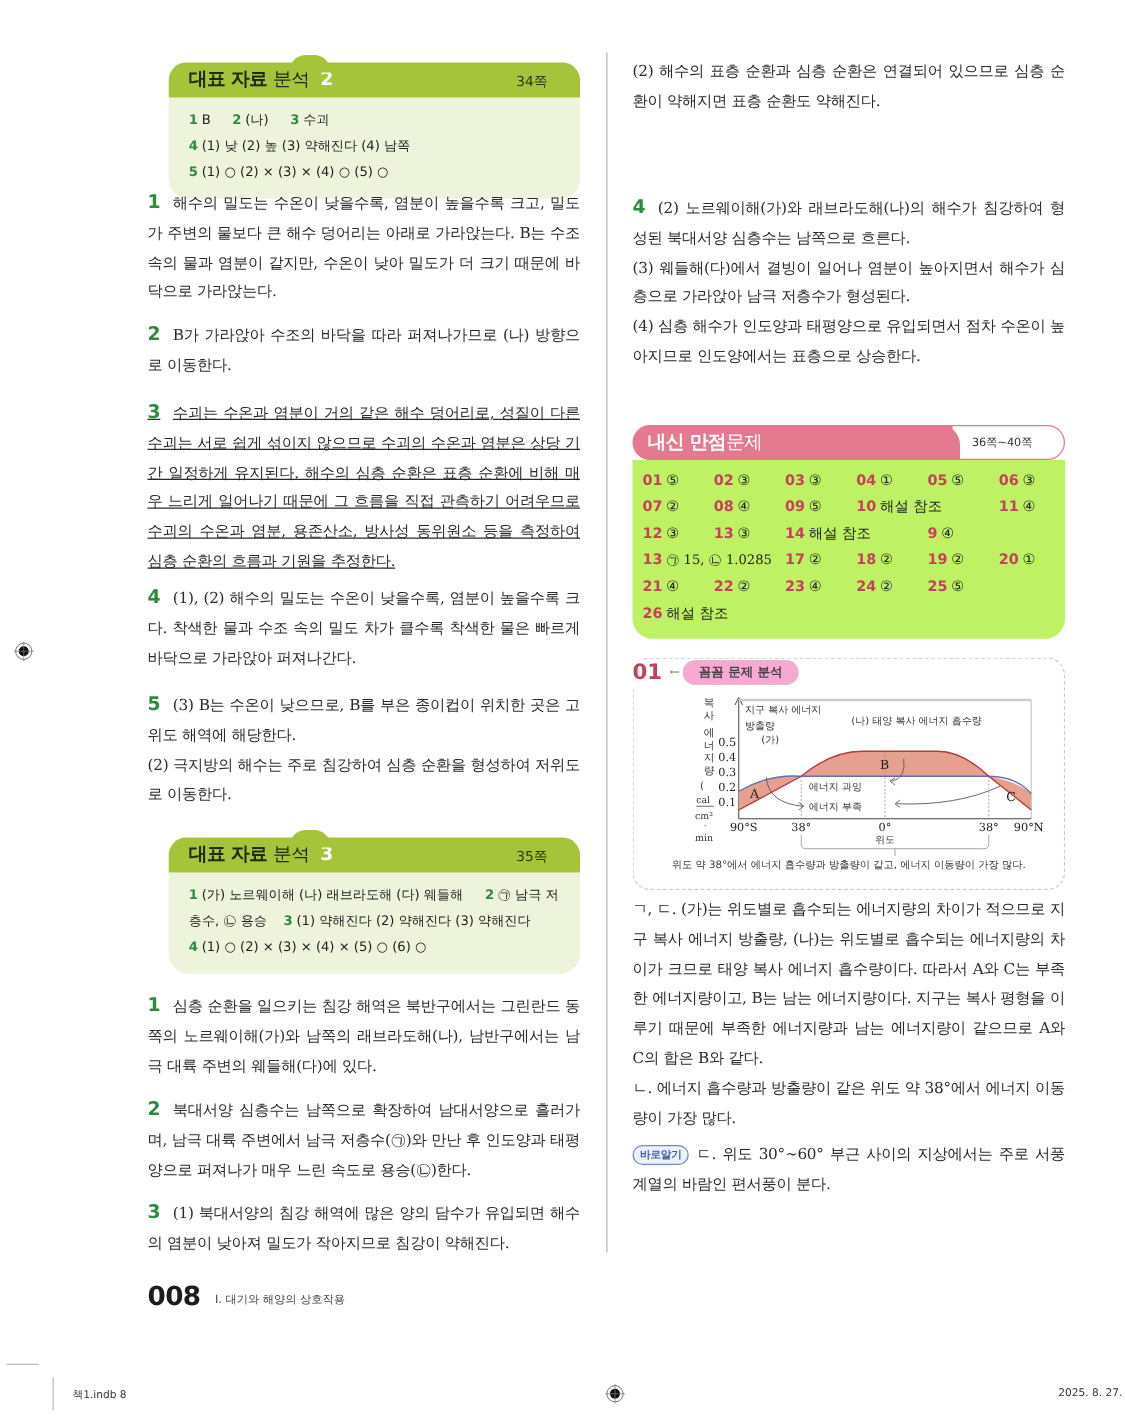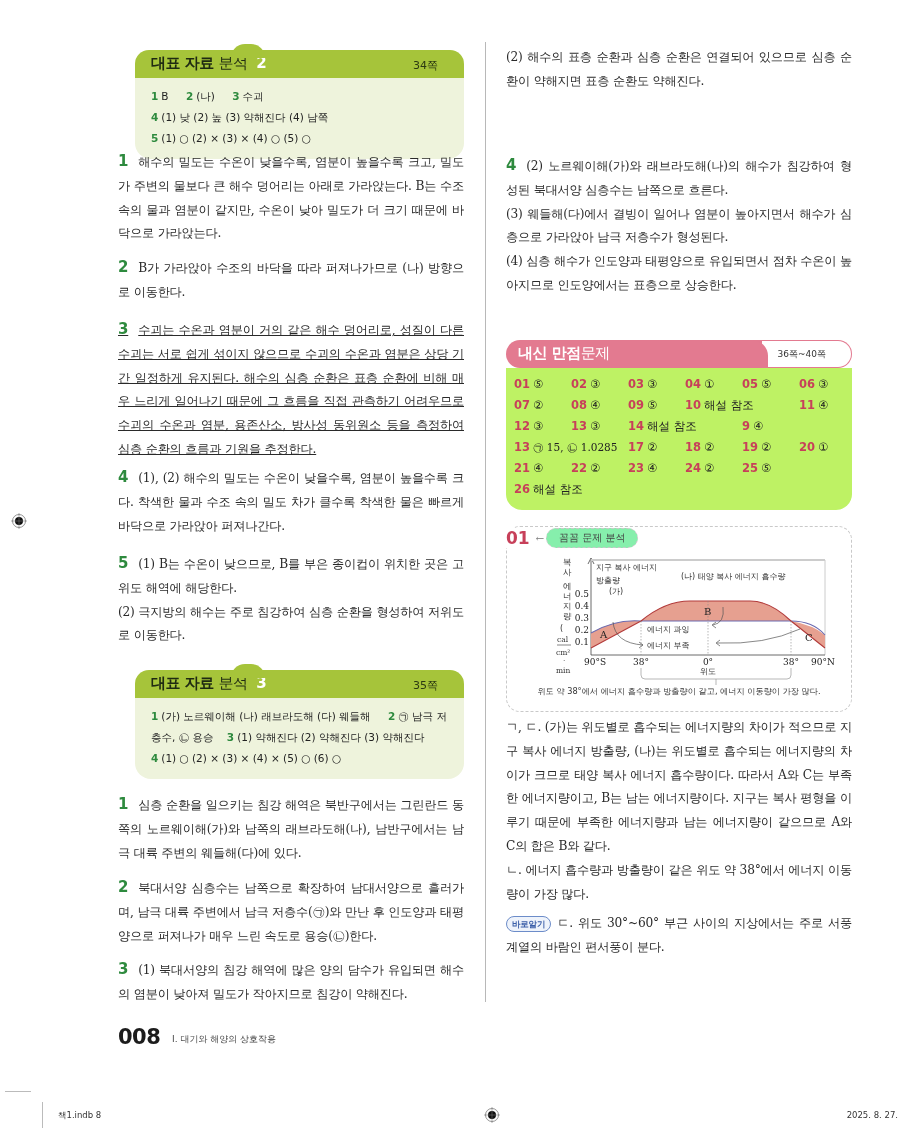--- a/index.html
+++ b/index.html
@@ -73,22 +73,22 @@
   .pgrid .cell .n { color: #c7405a; font-weight: bold; margin-right: 3px; }
   .pgrid .span2 { grid-column: span 2; }
   .pgrid .span3 { grid-column: span 3; }
 
   
   .abox { position: absolute; left: 506px; top: 526px; width: 346px; height: 186px; border: 1.5px dashed #c9c9c9; border-radius: 14px; }
   .abox-label { position: absolute; left: 506px; top: 528px; display: flex; align-items: center; }
   .abox-label .num { font-family: "DejaVu Sans", sans-serif; font-weight: bold; color: #c7405a; font-size: 17px; background: #fff; padding-right: 4px; }
   .abox-label .arrow { font-size: 10px; color: #777; margin: 0 2px; }
   .abox-label .tag {
-    font-family: "DejaVu Sans", sans-serif; font-size: 10px; font-weight: normal; color: #444;
-    border: 1.2px dashed #c9c9c9; border-radius: 10px; padding: 2px 12px; background: #86efac;
+    font-family: "DejaVu Sans", sans-serif; font-size: 10px; font-weight: bold; color: #444;
+    border: 1.2px dashed #c9c9c9; border-radius: 10px; padding: 2px 12px; background: #f9a8d4;
   }
   .chart { position: absolute; left: 555px; top: 555px; width: 290px; height: 130px; }
   .chart-caption { position: absolute; left: 506px; top: 686px; width: 346px; text-align: center; font-family: "DejaVu Sans", sans-serif; font-size: 8.2px; color: #333; }
 
   .badge {
     display: inline-block; font-family: "DejaVu Sans", sans-serif; font-size: 8.5px; font-weight: bold;
     color: #3a5ea8; border: 1px solid #6c8cc9; border-radius: 9px; padding: 0 5px; line-height: 14px;
     background: #eef3fb; margin-right: 6px; vertical-align: middle;
   }
 
@@ -136,21 +136,21 @@
   <div class="para" style="top:256px;">
     <span class="qn">2</span><span>B가 가라앉아 수조의 바닥을 따라 퍼져나가므로 (나) 방향으로 이동한다.</span>
   </div>
   <div class="para" style="top:318px;text-decoration:underline;">
     <span class="qn">3</span><span>수괴는 수온과 염분이 거의 같은 해수 덩어리로, 성질이 다른 수괴는 서로 쉽게 섞이지 않으므로 수괴의 수온과 염분은 상당 기간 일정하게 유지된다. 해수의 심층 순환은 표층 순환에 비해 매우 느리게 일어나기 때문에 그 흐름을 직접 관측하기 어려우므로 수괴의 수온과 염분, 용존산소, 방사성 동위원소 등을 측정하여 심층 순환의 흐름과 기원을 추정한다.</span>
   </div>
   <div class="para" style="top:466px;">
     <span class="qn">4</span><span>(1), (2) 해수의 밀도는 수온이 낮을수록, 염분이 높을수록 크다. 착색한 물과 수조 속의 밀도 차가 클수록 착색한 물은 빠르게 바닥으로 가라앉아 퍼져나간다.</span>
   </div>
   <div class="para" style="top:552px;">
-    <p><span class="qn">5</span><span>(1) B는 수온이 낮으므로, B를 부은 종이컵이 위치한 곳은 고위도 해역에 해당한다.</span></p>
+    <p><span class="qn">5</span><span>(3) B는 수온이 낮으므로, B를 부은 종이컵이 위치한 곳은 고위도 해역에 해당한다.</span></p>
     <p>(2) 극지방의 해수는 주로 침강하여 심층 순환을 형성하여 저위도로 이동한다.</p>
   </div>
 
   <div class="gbox" style="top:670px;">
     <div class="ghead">
       <div class="gtitle">
         <span>대표 자료</span>
         <span class="thin">분석</span>
         <span class="num">3</span>
       </div>

